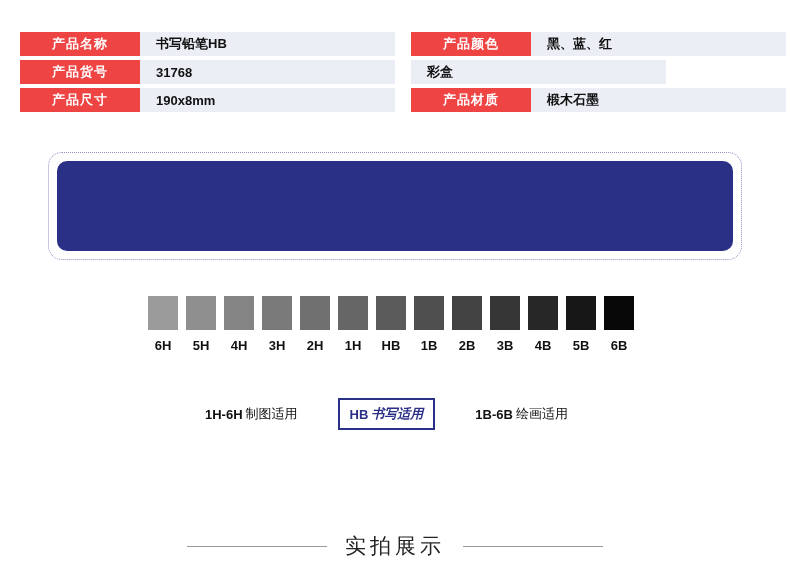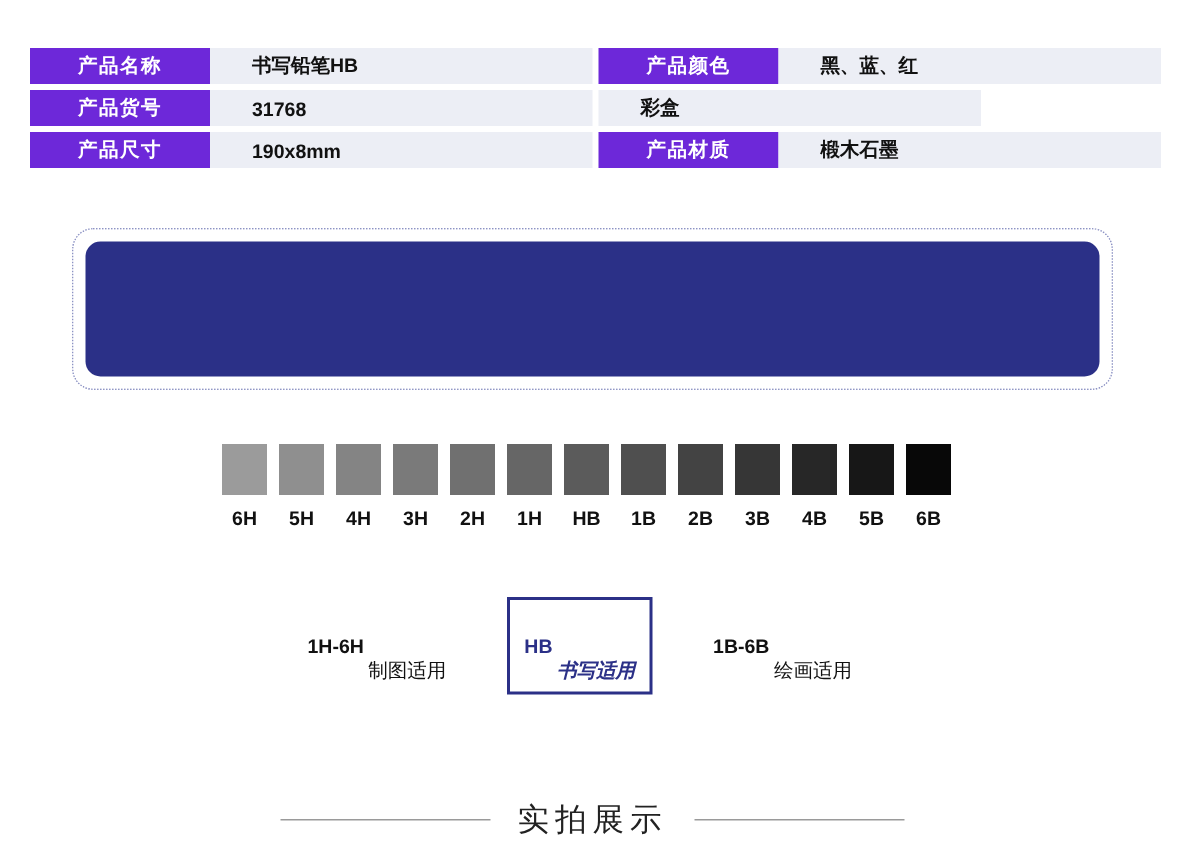--- a/index.html
+++ b/index.html
@@ -31,46 +31,46 @@
     gap: 4px;
   }
   .spec-row {
     display: flex;
     flex-direction: row;
     align-items: stretch;
     height: 24px;
   }
   .cell-label {
     width: 120px;
-    background: #6d28d9;
+    background: #ef4444;
     color: #ffffff;
     font-size: 13px;
     font-weight: bold;
     display: flex;
     align-items: center;
     justify-content: center;
     letter-spacing: 1px;
   }
   .cell-value {
     width: 255px;
     background: #eceef5;
     color: #111111;
     font-size: 13px;
     font-weight: bold;
     display: flex;
     align-items: center;
-    padding-left: 28px;
+    padding-left: 16px;
     box-sizing: border-box;
   }
   .spec-pair {
     display: flex;
     flex-direction: row;
   }
   .spec-pair + .spec-pair {
-    margin-left: 4px;
+    margin-left: 16px;
   }
 
   
   .hero-wrap {
     position: absolute;
     top: 152px;
     left: 48px;
     width: 694px;
     height: 108px;
     border: 1px dotted #8d93c4;
@@ -133,21 +133,20 @@
     gap: 3px;
     font-size: 13px;
     color: #111111;
     font-weight: bold;
   }
   .usage-item .range {
     font-weight: bold;
   }
   .usage-item .desc {
     font-weight: normal;
-    margin-top: 33px;
   }
   .usage-item.boxed {
     border: 2px solid #2b3087;
     padding: 5px 10px;
     color: #2b3087;
   }
   .usage-item.boxed .desc {
     font-weight: bold;
     font-style: italic;
   }

